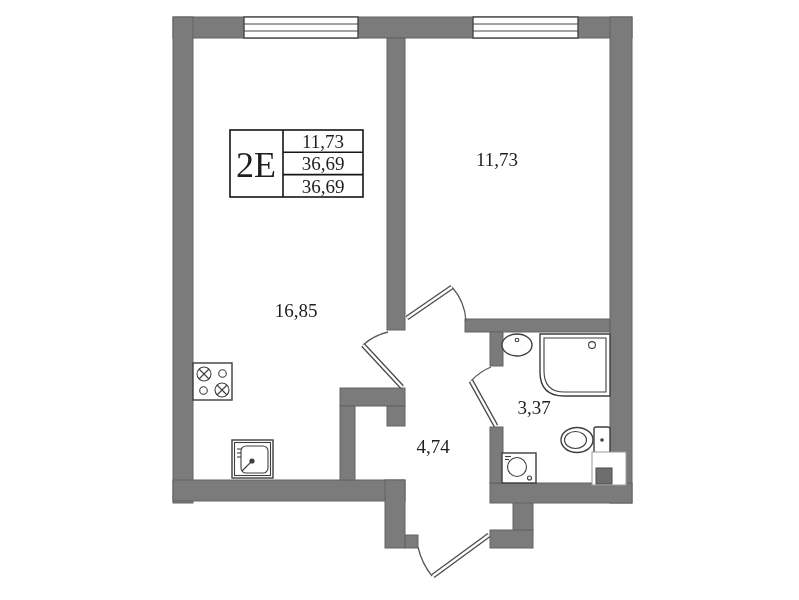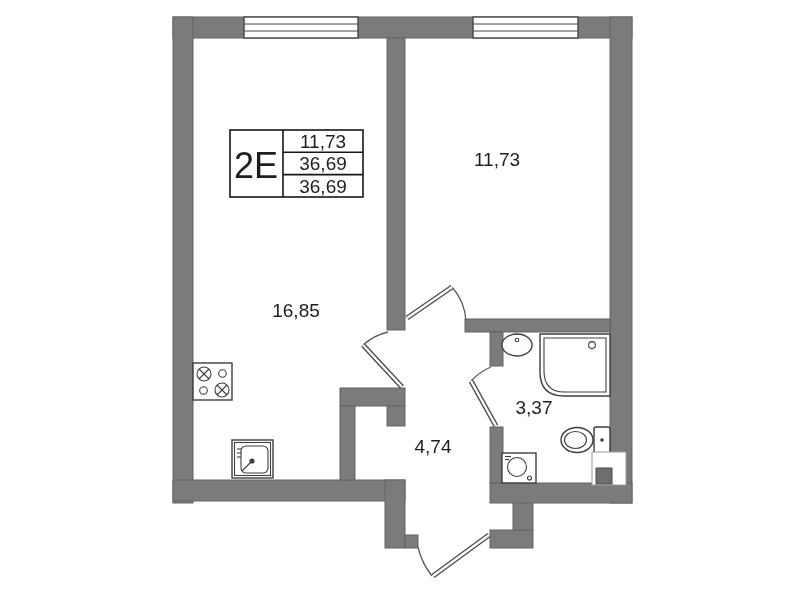--- a/index.html
+++ b/index.html
@@ -1,17 +1,17 @@
 <!DOCTYPE html>
 <html style="--wall-color: #7b7b7b; --wall-stroke: #646464; --text-color: #1e1e1e; --bg-color: #ffffff;"><head>
 <meta charset="utf-8">
 <style>
   html,body{margin:0;padding:0;background:#ffffff;}
   .stage{width:784px;height:600px;position:relative;background:var(--bg-color,#fff);
-         font-family:Liberation Sans, sans-serif;border-radius:17px;}
+         font-family:Liberation Serif, serif;border-radius:17px;}
   svg{display:block;}
   .wall{fill:var(--wall-color,#7b7b7b);stroke:var(--wall-stroke,#646464);stroke-width:1;}
   .winbox{fill:#ffffff;stroke:#474747;stroke-width:1.4;}
   .winline{stroke:#474747;stroke-width:1;}
   .fix{fill:#ffffff;stroke:#3e3e3e;stroke-width:1.4;}
   .fixthin{fill:none;stroke:#3e3e3e;stroke-width:1.1;}
   .leafbase{stroke:#4b4b4b;stroke-width:5;stroke-linecap:butt;}
   .leaftop{stroke:#ffffff;stroke-width:2.4;stroke-linecap:butt;}
   .arc{fill:none;stroke:#5a5a5a;stroke-width:1.3;}
   .lbl{fill:var(--text-color,#1e1e1e);font-size:19px;}

